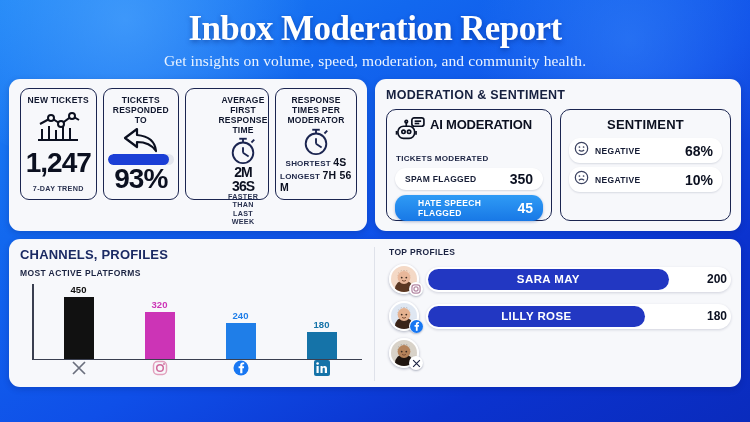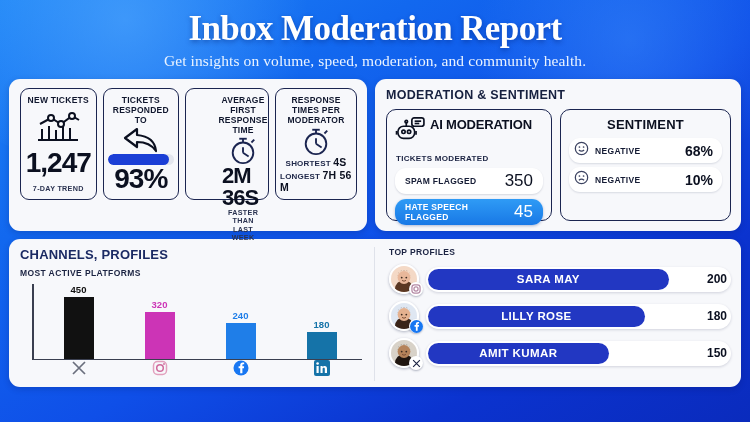--- a/index.html
+++ b/index.html
@@ -36,21 +36,21 @@
     background:#f7f8fb; border:1.4px solid #1b2550; border-radius:9px;
     display:flex; flex-direction:column; align-items:center; padding:6px 4px 6px 4px;
     height:112px; justify-content:space-between;
   }
   .k1 { width:84px; } .k2 { width:84px; } .k3 { width:84px;padding-left:36px; } .k4 { width:90px; }
   .kpi-t {
     font-size:8.5px; font-weight:bold; color:#10172e; text-align:center;
     letter-spacing:.25px; line-height:1.18;
   }
   .kpi-big { font-size:28px; font-weight:bold; color:#0b1020; letter-spacing:-1px; line-height:1; }
-  .kpi-big.sm { font-size:22px; }
+  .kpi-big.sm { font-size:14px;text-align:center; }
   .kpi-sub { font-size:7.2px; font-weight:bold; color:#2a3250; letter-spacing:.3px; text-align:center; line-height:1.15; }
   .icon-wrap { display:flex; align-items:center; justify-content:center; }
 
   .progress {
     width:66px; height:11px; border-radius:6px; background:#e3e6ee; overflow:hidden; position:relative;
   }
   .progress > i { display:block; height:100%; background:#1b3fd6; border-radius:6px; }
 
   .rt-line { font-size:8px; font-weight:bold; color:#20294a; letter-spacing:.2px; }
   .rt-line b { font-size:10.5px; color:#0b1020; }
@@ -65,22 +65,22 @@
   .ai-head { display:flex; align-items:flex-start; gap:5px; }
   .ai-title { font-size:13px; font-weight:bold; color:#0b1020; letter-spacing:-.2px; }
   .ai-sub { font-size:8px; font-weight:bold; color:#1b2342; letter-spacing:.3px; margin:7px 0 5px 1px; }
   .pill {
     display:flex; align-items:center; justify-content:space-between;
     border-radius:11px; padding:3px 10px; margin-bottom:5px;
   }
   .pill.white { background:#fff; box-shadow:0 1px 2px rgba(10,20,60,.14); }
   .pill.blue { background:linear-gradient(180deg,#2f9bf5,#1878e6); box-shadow:0 1px 3px rgba(10,40,120,.3); }
   .pill-l { font-size:8.5px; font-weight:bold; color:#151c35; letter-spacing:.3px; }
-  .pill.blue .pill-l { color:#fff; }
-  .pill-v { font-size:17px; font-weight:normal; color:#0b1020; }
+  .pill.blue .pill-l { color:#fff;margin-left:13px; }
+  .pill-v { font-size:14px; font-weight:bold; color:#0b1020; }
   .pill.blue .pill-v { color:#fff; }
 
   .sent-title { font-size:13px; font-weight:bold; color:#0b1020; letter-spacing:.2px; margin-bottom:6px; }
   .s-row {
     width:100%; display:flex; align-items:center; border-radius:11px;
     padding:3px 9px 3px 5px; margin-bottom:4px; background:#fff;
     box-shadow:0 1px 2px rgba(10,20,60,.13);
   }
   .s-row.active { background:linear-gradient(180deg,#36a3f7,#1278e8); box-shadow:0 1px 3px rgba(10,40,120,.3); }
   .s-name { font-size:8.5px; font-weight:bold; color:#151c35; letter-spacing:.35px; margin-left:6px; flex:1; }
@@ -415,23 +415,19 @@
                     <circle cx="10.7" cy="11.6" r=".9" fill="#3a2a1f"></circle>
                     <circle cx="15.3" cy="11.6" r=".9" fill="#3a2a1f"></circle>
                     <path d="M11 14.4q2 1.6 4 0" stroke="#7d5038" stroke-width="1" fill="none"></path>
                   </svg></div>
                 <div class="badge">
                   <svg width="9" height="9" viewBox="0 0 16 16">
                     <path d="M2 2 L14 14 M14 2 L2 14" stroke="#1b2342" stroke-width="2"></path>
                   </svg>
                 </div>
               </div>
-              <div class="pbar">
-                <div class="pfill" style="width:60%">AMIT KUMAR</div>
-                <span class="pnum">150</span>
-              </div>
             </div>
           </div>
       </div>
 
     </div>
   </div>
 </div>
 
 </body></html>

